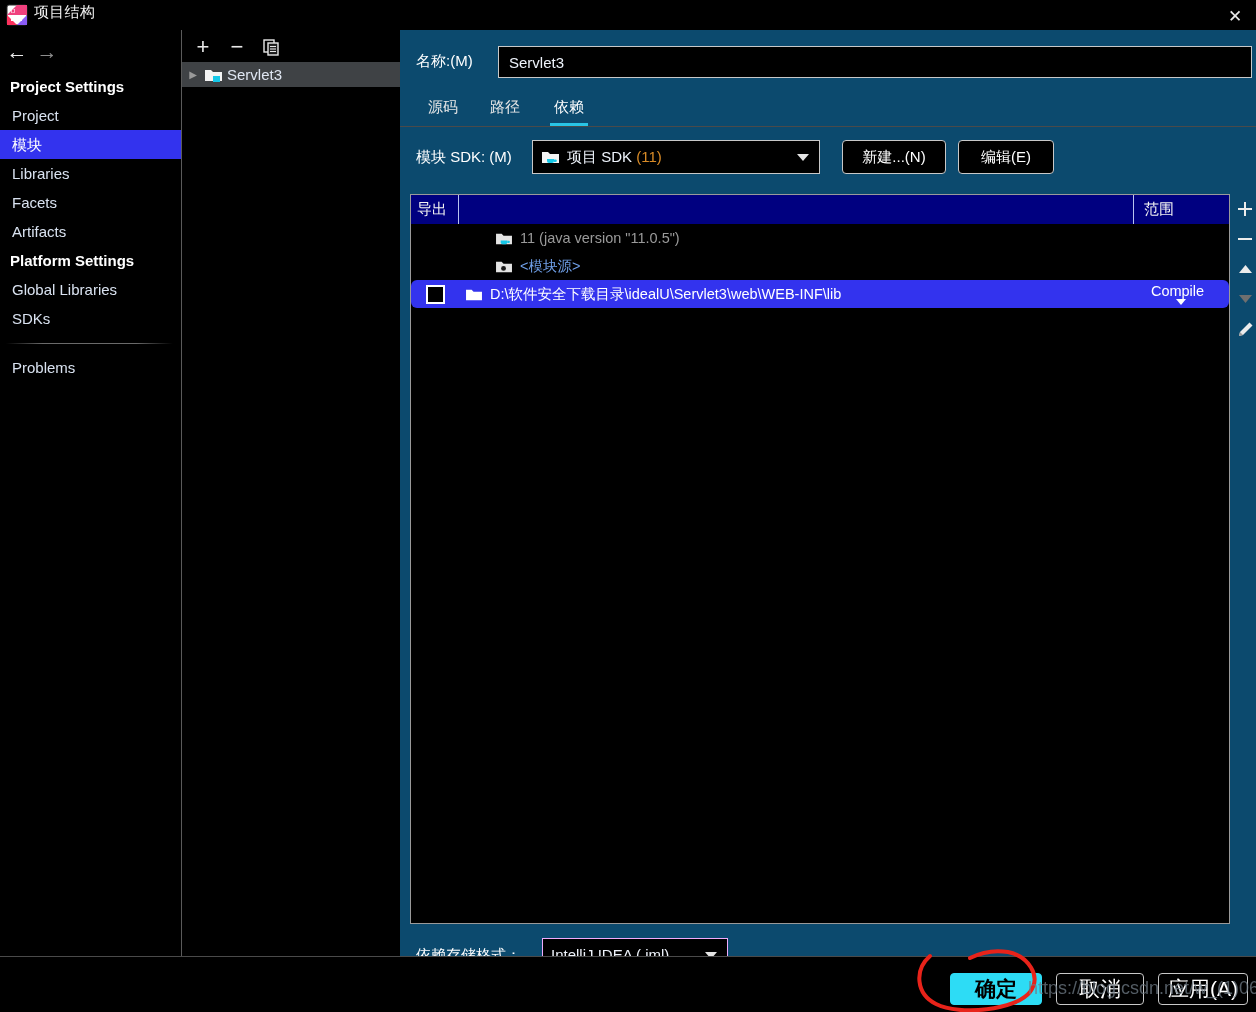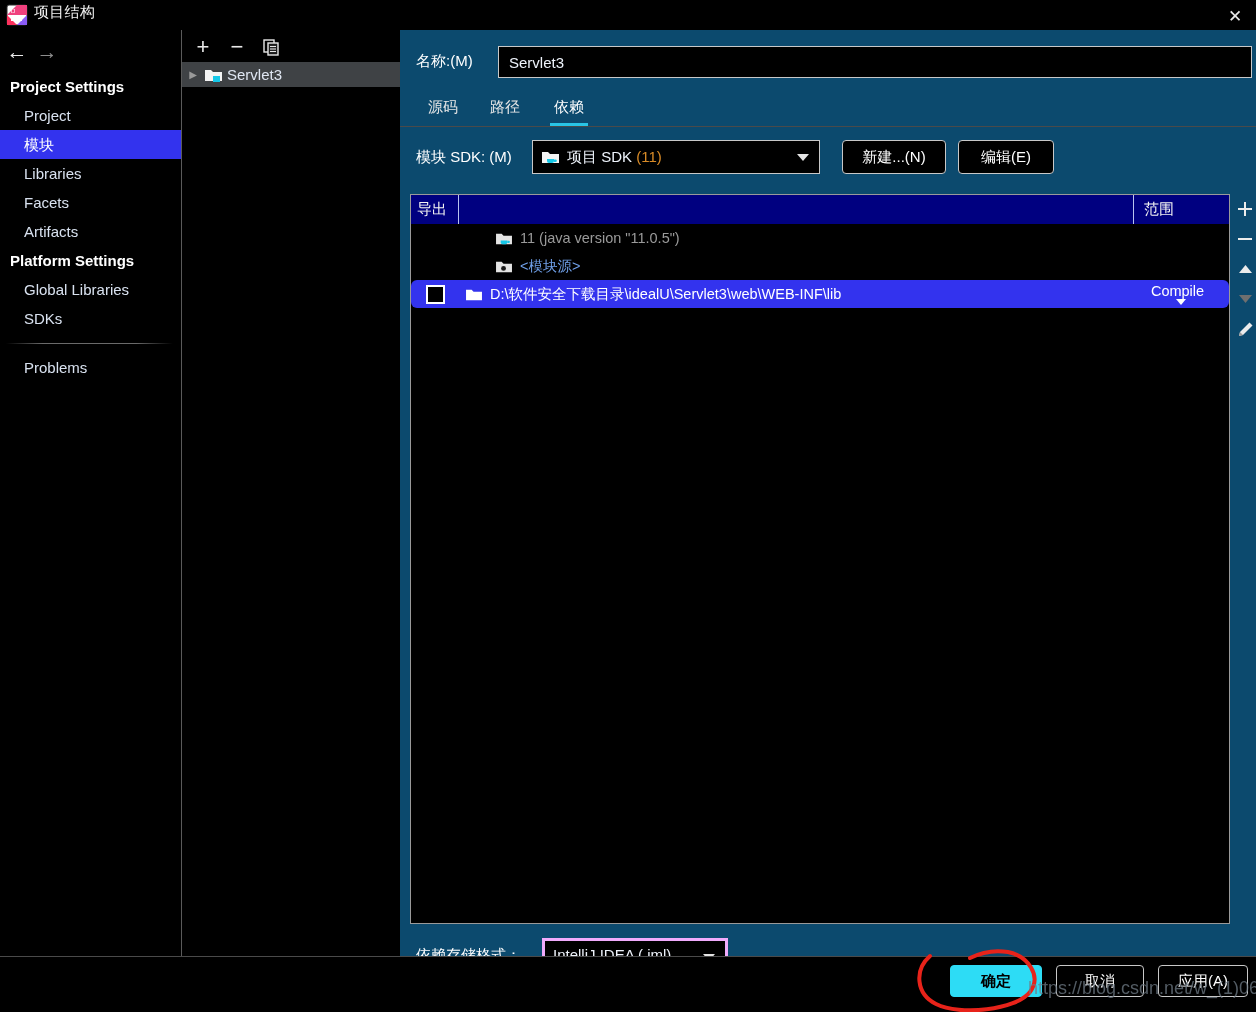--- a/index.html
+++ b/index.html
@@ -35,21 +35,21 @@
   }
   .nav-back { left: 2px; color: #e9e9e9; }
   .nav-fwd  { left: 32px; color: #8d8d8d; }
 
   .nav-list { position: absolute; left: 0; top: 42px; width: 181px; }
   .nav-group {
     height: 29px; line-height: 29px; padding-left: 10px;
     font-size: 15px; font-weight: bold; color: #ffffff;
   }
   .nav-item {
-    height: 29px; line-height: 29px; padding-left: 24px;
+    height: 29px; line-height: 29px; padding-left: 12px;
     font-size: 15px; color: #d9e2f0; cursor: pointer;
   }
   .nav-item.selected { background: #3333ee; color: #ffffff; }
   .nav-sep { height: 1px; margin: 10px 8px 9px 6px;
     background: linear-gradient(to right, #000, #6a6a6a 22%, #6a6a6a 78%, #000); }
 
   .help-btn {
     position: absolute; left: 10px; top: 972px; width: 28px; height: 28px;
     border: 2px solid #e6e6e6; border-radius: 50%;
     display: flex; align-items: center; justify-content: center;
@@ -149,30 +149,30 @@
   .side-tools { position: absolute; left: 1234px; top: 194px; width: 22px; height: 170px; }
   .st-btn { width: 22px; height: 30px; display: flex; align-items: center; justify-content: center;
             color: #e8e8e8; cursor: pointer; }
   .st-dim { color: #6f6f6f; }
 
   
   .store-row { position: absolute; left: 10px; top: 908px; width: 846px; height: 34px; }
   .store-label { position: absolute; left: 6px; top: 8px; font-size: 15px; color: #ffffff; }
   .store-combo {
     position: absolute; left: 132px; top: 0; width: 186px; height: 32px;
-    background: #000; border: 3px solid #f0abfc; display: flex; align-items: center;
+    background: #000; border: 1px solid #f0abfc; display: flex; align-items: center;
     padding: 0 8px; cursor: pointer;
   }
   .store-combo-text { font-size: 15px; color: #eef3fb; }
 
   
   .footer-sep { position: absolute; left: 0; top: 956px; width: 1256px; height: 1px; background: #4a4a4a; }
   .footer { position: absolute; left: 0; top: 957px; width: 1256px; height: 55px; background: #000; }
   .fbtn {
-    position: absolute; top: 8px; height: 32px; font-family: inherit; font-size: 15px;
+    position: absolute; top: 16px; height: 32px; font-family: inherit; font-size: 21px;
     border-radius: 4px; cursor: pointer;
   }
   .fbtn-ok     { left: 950px; width: 92px; background: #2ddcf5; border: 1px solid #2ddcf5; color: #000000; font-weight: bold; }
   .fbtn-cancel { left: 1056px; width: 88px; background: #000; border: 1px solid #c8c8c8; color: #ffffff; }
   .fbtn-apply  { left: 1158px; width: 90px; background: #000; border: 1px solid #c8c8c8; color: #ffffff; }
 
   .watermark {
     position: absolute; left: 1028px; top: 978px;
     font-size: 18px; color: #6f7b86; opacity: .75; white-space: nowrap; pointer-events: none;
   }

